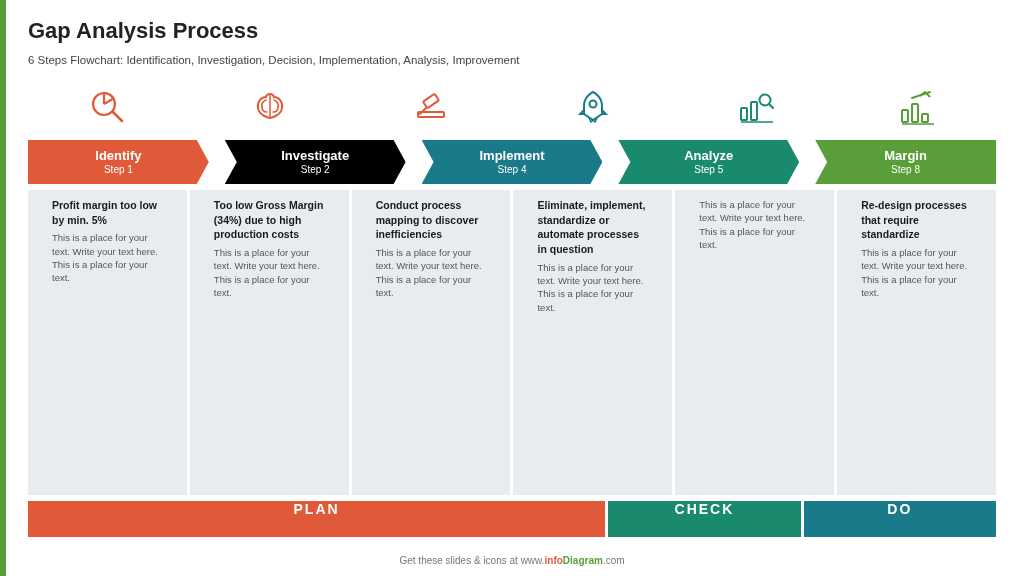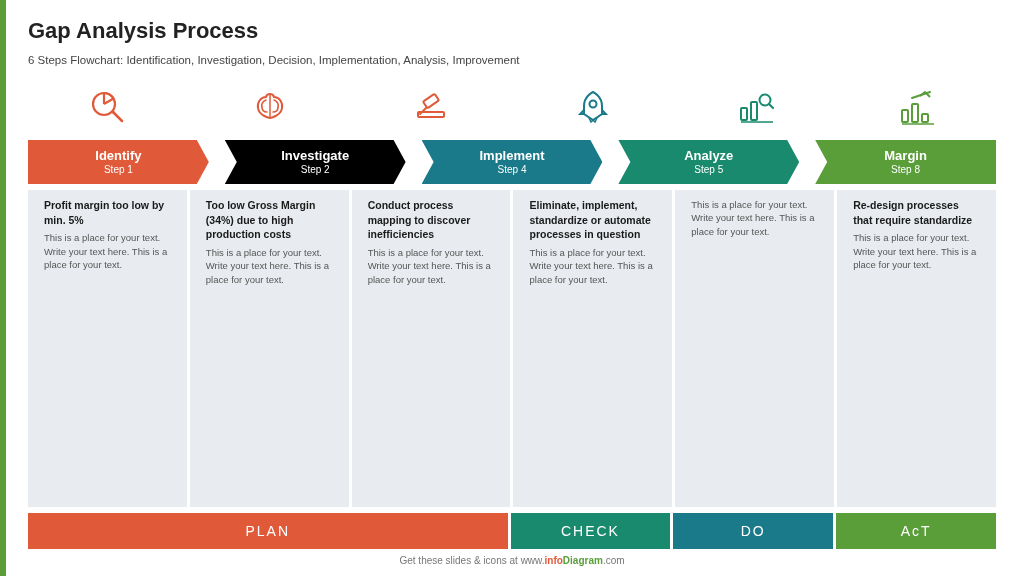--- a/index.html
+++ b/index.html
@@ -110,21 +110,21 @@
     .cards-row {
       display: flex;
       gap: 3px;
       flex: 1;
       margin-bottom: 6px;
     }
 
     .card {
       flex: 1;
       background: #e8ecf0;
-      padding: 8px 16px;
+      padding: 8px 24px;
       font-size: 10px;
       color: #333;
       line-height: 1.4;
       position: relative;
     }
 
     .card-title {
       font-weight: 700;
       font-size: 10.5px;
       color: #1a1a1a;
@@ -140,24 +140,23 @@
     
     .pdca-row {
       display: flex;
       gap: 3px;
       height: 36px;
       margin-bottom: 4px;
     }
 
     .pdca-block {
       display: flex;
-      align-items: center;
       justify-content: center;
       color: #fff;
-      font-weight: 400;
+      font-weight: 700;
       font-size: 14px;
       letter-spacing: 2px;
     }
 
     .pdca-plan {
       flex: 3;
       background: #e05a3a;
     }
 
     .pdca-do {
@@ -173,21 +172,21 @@
     .pdca-act {
       flex: 1;
       background: #5a9e3a;
     }
 
     
     .footer {
       font-size: 10px;
       color: #777;
       text-align: center;
-      margin-top: 2px;
+      margin-top: 14px;
     }
 
     .footer strong {
       color: #e05a3a;
     }
   </style>
 </head>
 <body>
 
 <div class="left-accent"></div>
@@ -325,22 +324,19 @@
   <div class="pdca-row">
     <div class="pdca-block pdca-plan">
       <span>PLAN</span>
     </div>
     <div class="pdca-block pdca-check">
       <span>CHECK</span>
     </div>
     <div class="pdca-block pdca-do">
       <span>DO</span>
     </div>
-    <div class="pdca-block pdca-act">
-      <span>AcT</span>
-    </div>
   </div>
 
   <div class="footer">
     Get these slides &amp; icons at www.<strong>info<span style="color:#5a9e3a">Diagram</span></strong>.com
   </div>
 
 </div>
 
 </body></html>

